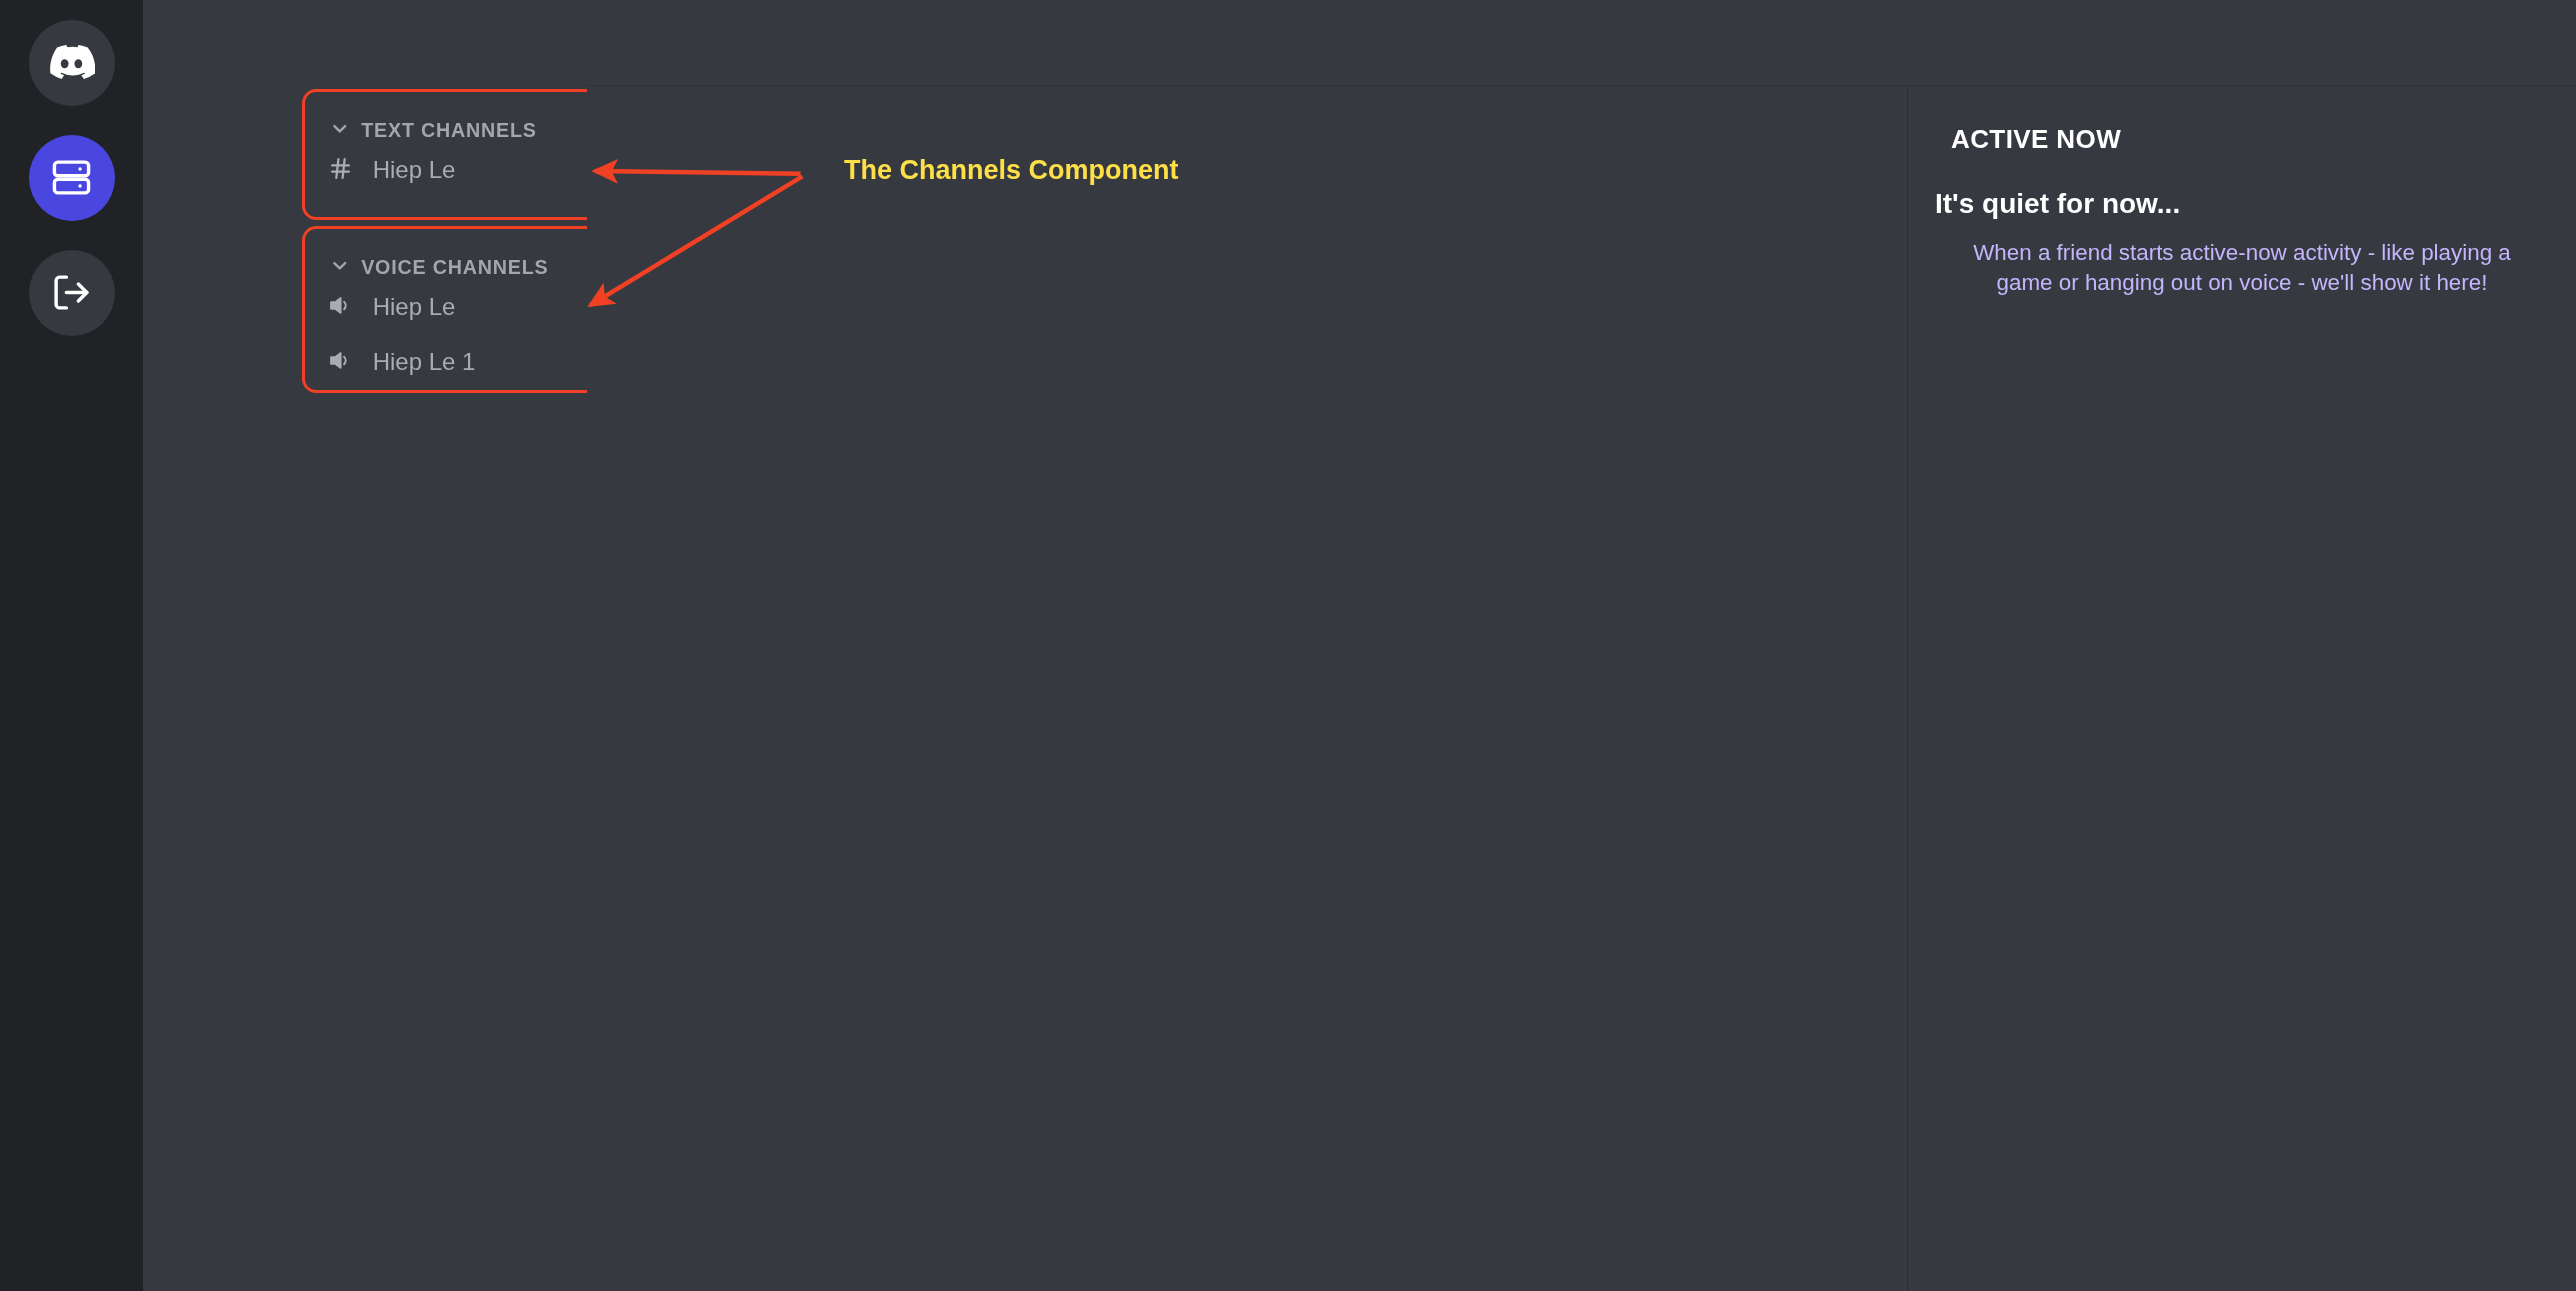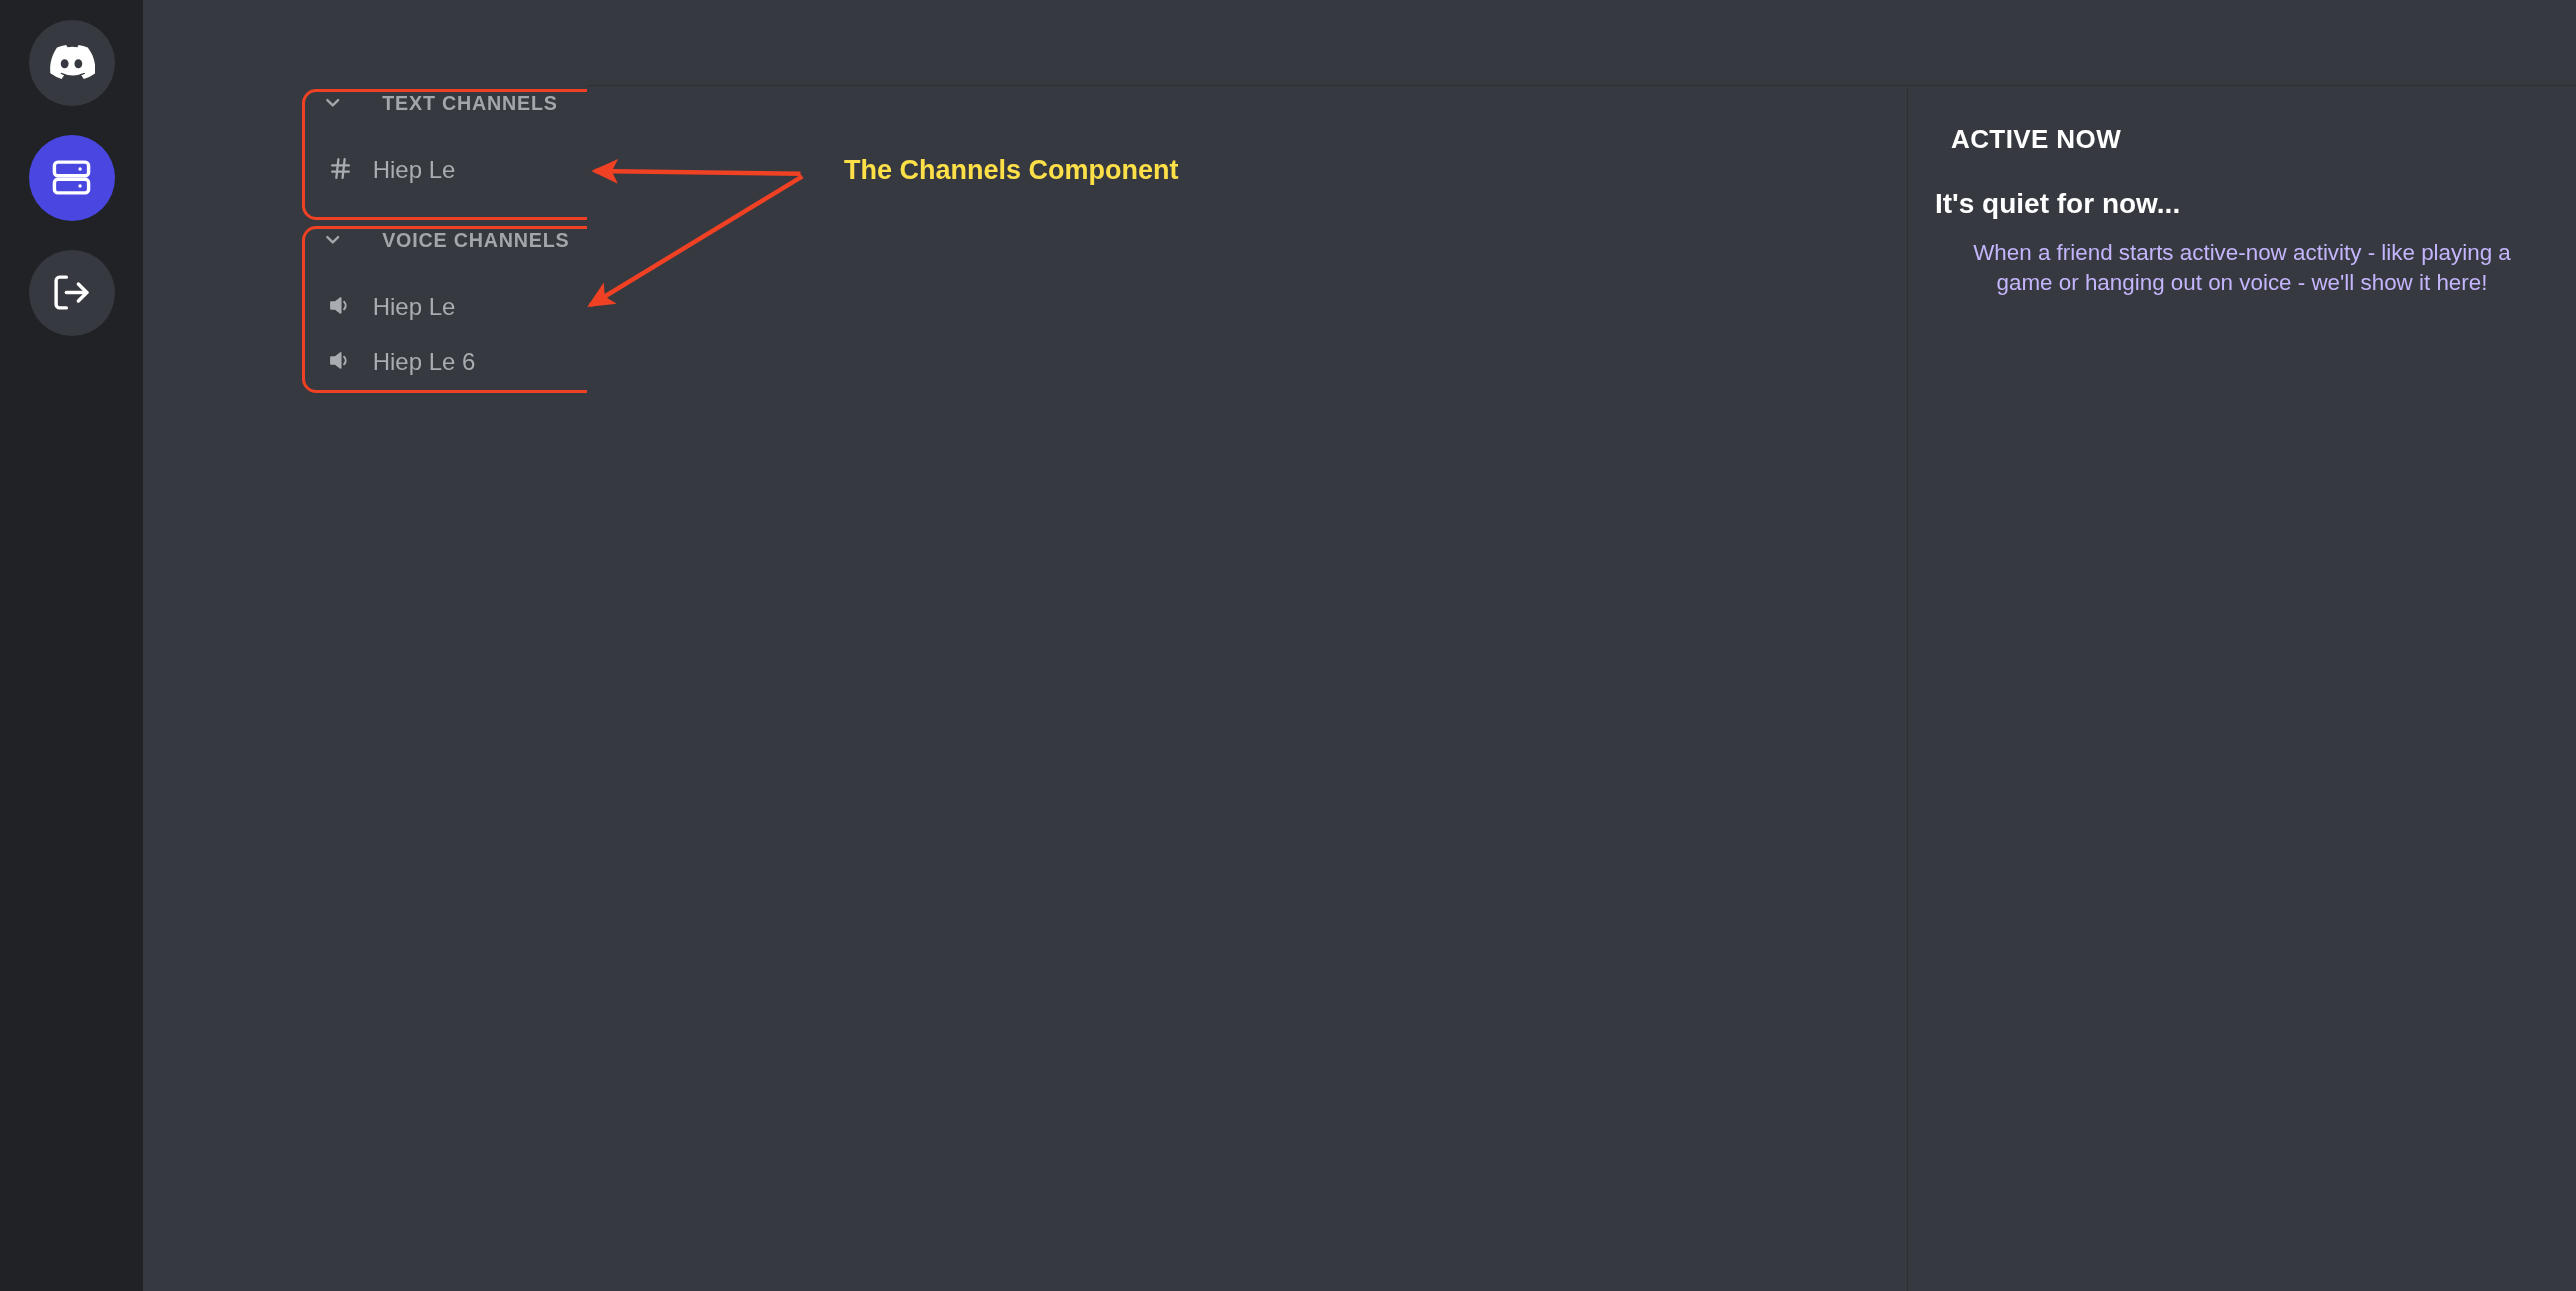--- a/index.html
+++ b/index.html
@@ -91,26 +91,25 @@
     width: 401px;
     box-sizing: border-box;
     border: 3.6px solid #f04124;
     border-radius: 14.3px;
   }
   .cat.text-cat  { top: 89px; height: 131px; }
   .cat.voice-cat { top: 226px; height: 167px; }
 
   .cat-header {
     display: flex;
-    align-items: flex-start;
+    align-items: flex-end;
     height: 50px;
-    padding-left: 17px;
-    box-sizing: border-box;
-    cursor: pointer;
-    gap: 28px;
+    padding-left: 24px;
+    box-sizing: border-box;
+    cursor: pointer;
   }
   .cat-label {
     color: #a3a6aa;
     font-size: 19.7px;
     font-weight: bold;
     letter-spacing: 0.8px;
     margin-left: 10.7px;
   }
   .chan {
     display: flex;
@@ -275,21 +274,21 @@
         </span>
         <span class="chan-name">Hiep Le</span>
       </div>
       <div class="chan">
         <span>
           <svg width="25" height="25" viewBox="0 0 24 24" fill="none" stroke="#a9acb1" stroke-width="2" stroke-linecap="round" stroke-linejoin="round">
             <polygon points="3 9 7 9 12 5 12 19 7 15 3 15" fill="#a9acb1" stroke="#a9acb1"></polygon>
             <path d="M15.5 8.5a5 5 0 0 1 0 7"></path>
           </svg>
         </span>
-        <span class="chan-name">Hiep Le 6</span>
+        <span class="chan-name">Hiep Le 1</span>
       </div>
     </div>
 
   </div>
 
   <div class="topbar"></div>
   <div class="main"></div>
 
   <div class="rightpanel">
     <div class="an-title">ACTIVE NOW</div>

